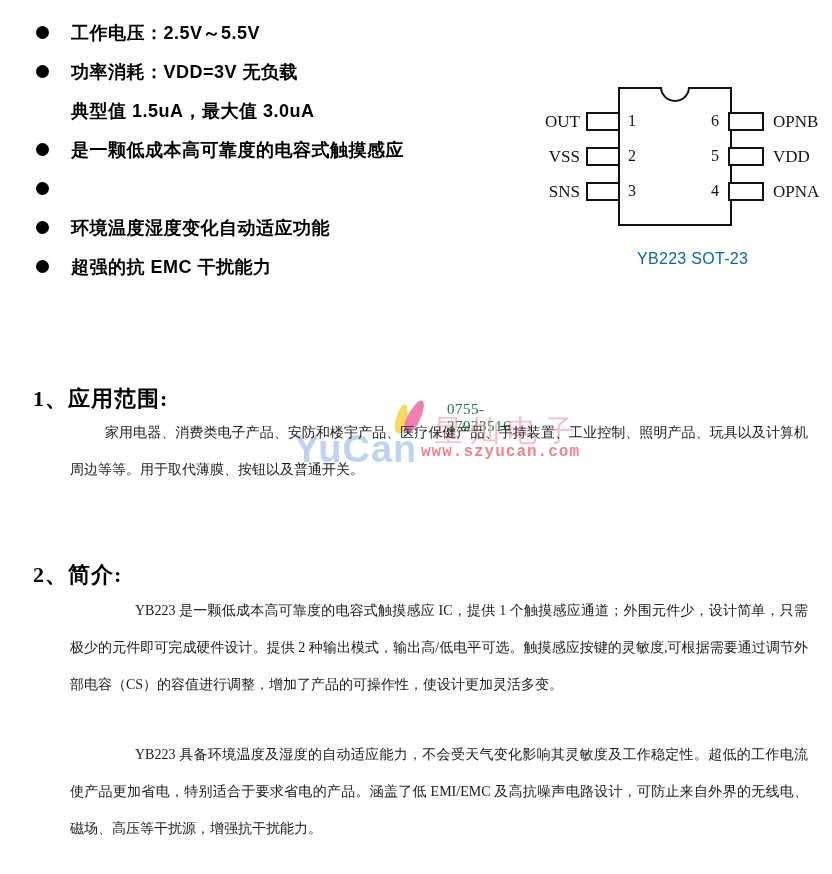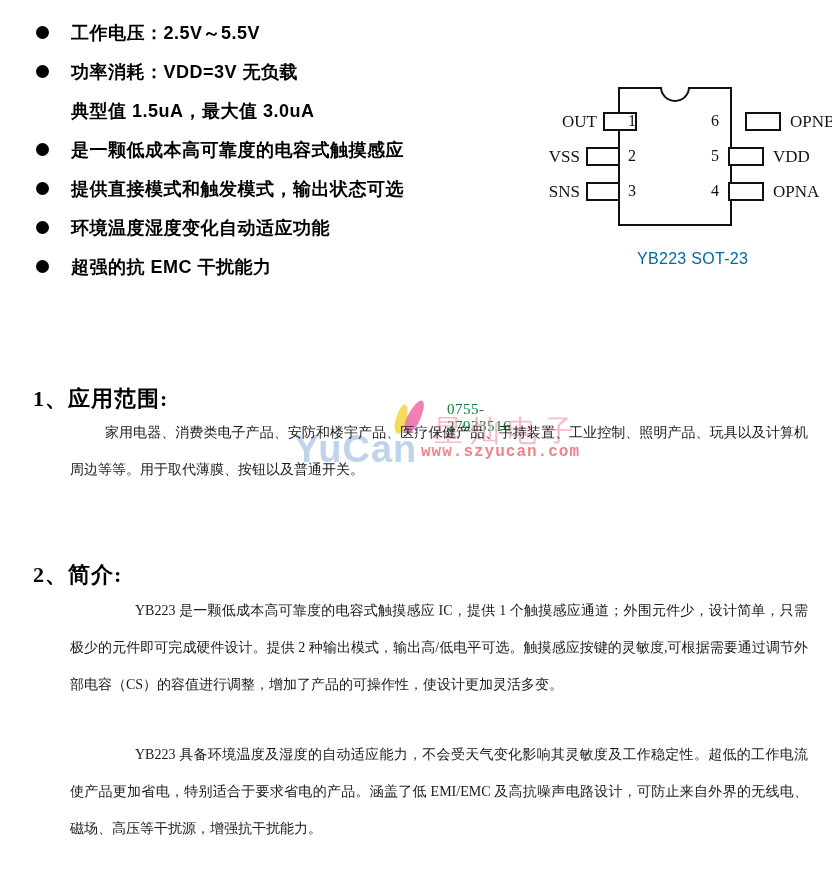--- a/index.html
+++ b/index.html
@@ -31,21 +31,21 @@
   .notch {
     position:absolute; left:50%; transform:translateX(-50%); top:-2px;
     width:30px; height:15px; background:#fff;
     border:2.5px solid #111; border-top:none; border-radius:0 0 16px 16px;
   }
   .pin {
     position:absolute; width:34px; height:19px;
     border:2.5px solid #111; background:#fff;
   }
   .pin.l { left:46px; } .pin.r { left:188px; width:36px; }
-  .pin-row0 { top:32px;margin-left:17px; } .pin-row1 { top:67px; } .pin-row2 { top:102px; }
+  .pin-row0 { top:32px; } .pin-row1 { top:67px; } .pin-row2 { top:102px; }
   .pin-num {
     position:absolute; font-size:16px; line-height:20px;
     font-family:"Liberation Serif", serif; color:#111;
   }
   .pin-num.l { left:88px; } .pin-num.r { left:171px; }
   .num-row0 { top:31px; } .num-row1 { top:66px; } .num-row2 { top:101px; }
   .pin-label {
     position:absolute; font-size:17px; line-height:19px;
     font-family:"Liberation Serif", serif; color:#111; white-space:nowrap;
   }
@@ -118,21 +118,20 @@
   <div class="feature-row">
     <span class="bullet hidden"></span>
     <span class="feature-text">典型值 1.5uA，最大值 3.0uA</span>
   </div>
   <div class="feature-row">
     <span class="bullet"></span>
     <span class="feature-text">是一颗低成本高可靠度的电容式触摸感应</span>
   </div>
   <div class="feature-row">
     <span class="bullet"></span>
-    <span class="feature-text">提供直接模式和触发模式，输出状态可选</span>
   </div>
   <div class="feature-row">
     <span class="bullet"></span>
     <span class="feature-text">环境温度湿度变化自动适应功能</span>
   </div>
   <div class="feature-row">
     <span class="bullet"></span>
     <span class="feature-text">超强的抗 EMC 干扰能力</span>
   </div>
 </div>

